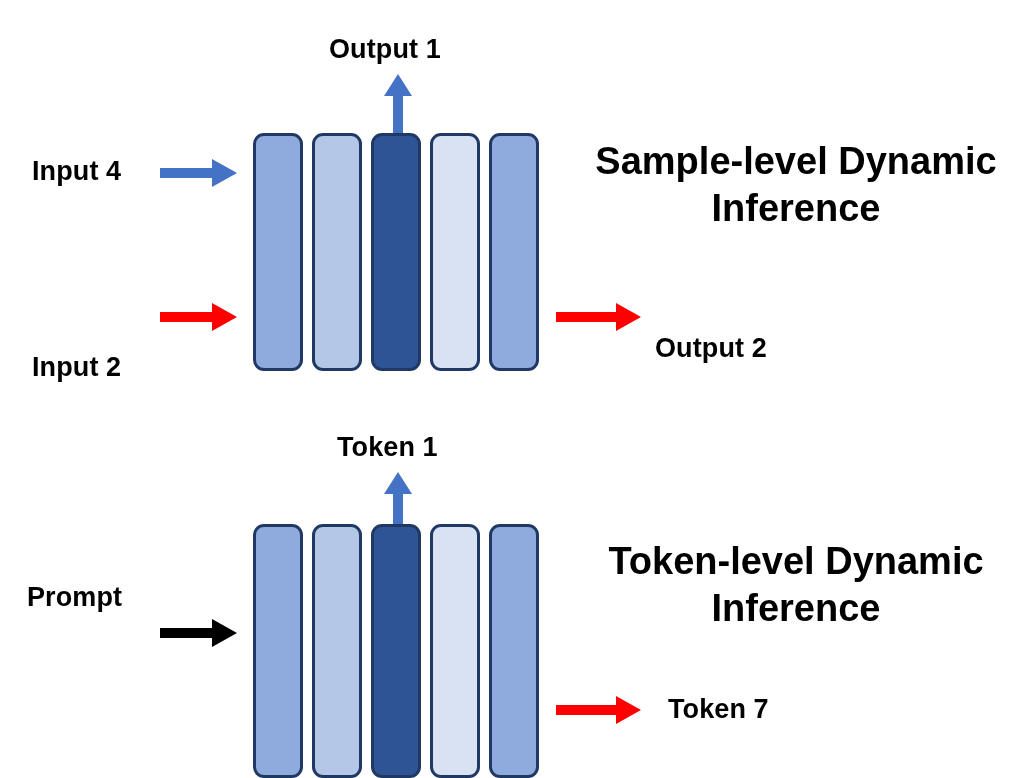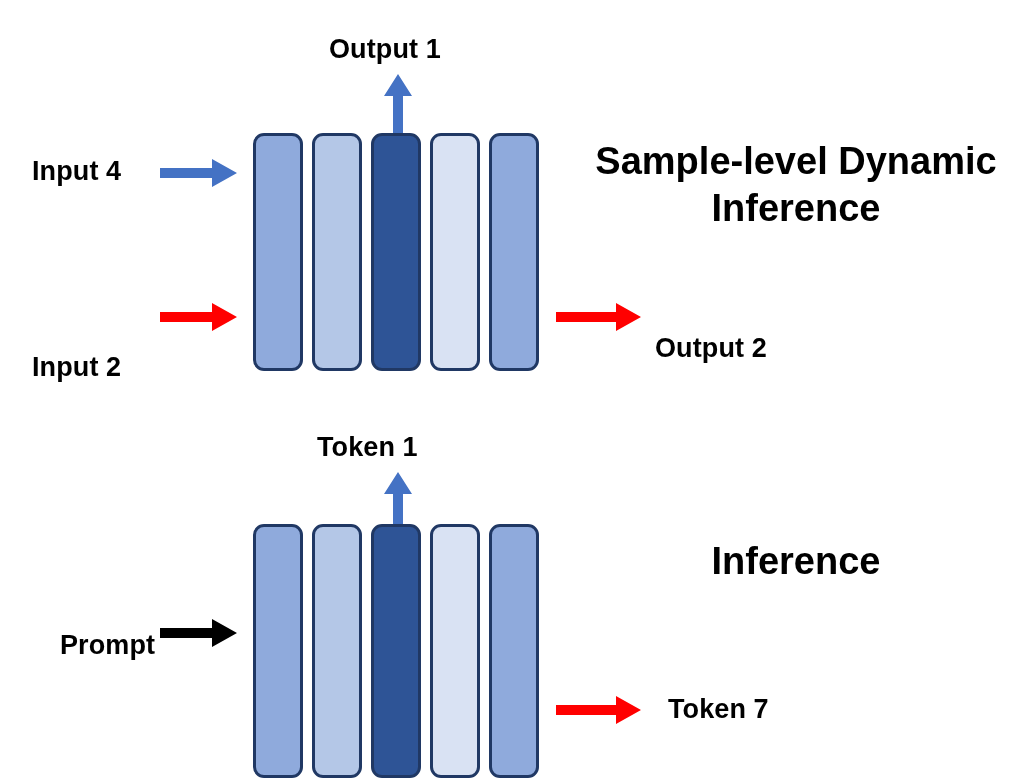--- a/index.html
+++ b/index.html
@@ -110,29 +110,29 @@
     </svg>
   </div>
 
   <div class="lbl" style="left:655px; top:302px;margin-top:33px;">Output 2</div>
 
   <div class="heading" style="left:586px; top:138px;">
     <div>Sample-level Dynamic</div>
     <div>Inference</div>
   </div>
 
-  <div class="lbl" style="left:317px; top:434px;">Token 1</div>
+  <div class="lbl" style="left:337px; top:434px;">Token 1</div>
 
   <div class="arrow" style="left:383px; top:472px;">
     <svg width="30" height="55" viewBox="0 0 30 55">
       <path d="M15 0 L29 22 L20 22 L20 55 L10 55 L10 22 L1 22 Z" fill="#4472C4"></path>
     </svg>
   </div>
 
-  <div class="lbl" style="left:27px; top:632px;margin-left:33px;">Prompt</div>
+  <div class="lbl" style="left:27px; top:584px;">Prompt</div>
 
   <div class="arrow" style="left:160px; top:618px;">
     <svg width="78" height="30" viewBox="0 0 78 30">
       <path d="M0 10 L52 10 L52 1 L77 15 L52 29 L52 20 L0 20 Z" fill="#000000"></path>
     </svg>
   </div>
 
   <div class="stack stack-bottom">
     <div class="layer-bar" style="background:#8FAADC;"></div>
     <div class="layer-bar" style="background:#B4C7E7;"></div>
@@ -143,16 +143,17 @@
 
   <div class="arrow" style="left:556px; top:695px;">
     <svg width="86" height="30" viewBox="0 0 86 30">
       <path d="M0 10 L60 10 L60 1 L85 15 L60 29 L60 20 L0 20 Z" fill="#FF0000"></path>
     </svg>
   </div>
 
   <div class="lbl" style="left:668px; top:696px;">Token 7</div>
 
   <div class="heading" style="left:586px; top:538px;">
+    <div>Token-level Dynamic</div>
     <div>Inference</div>
   </div>
 
 </div>
 
 </body></html>

